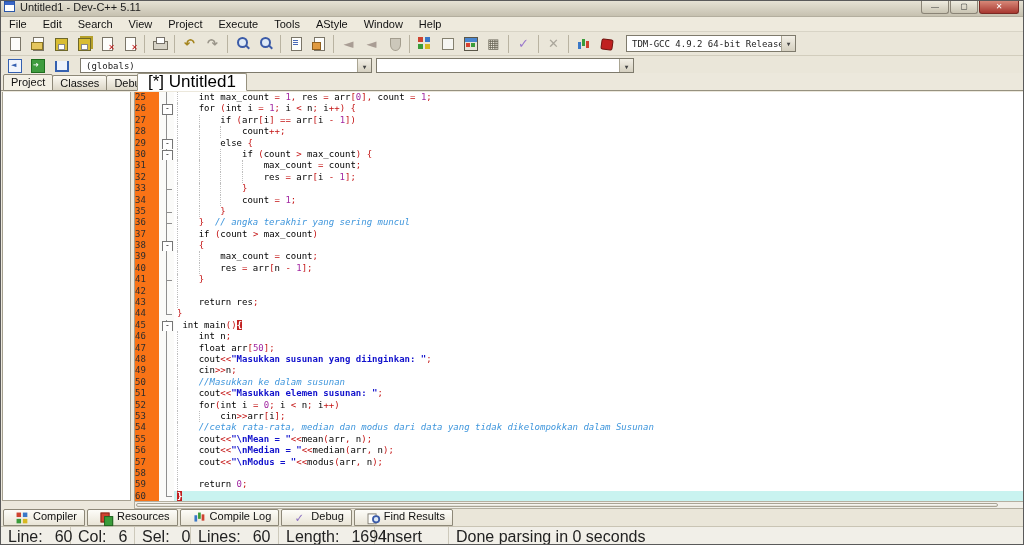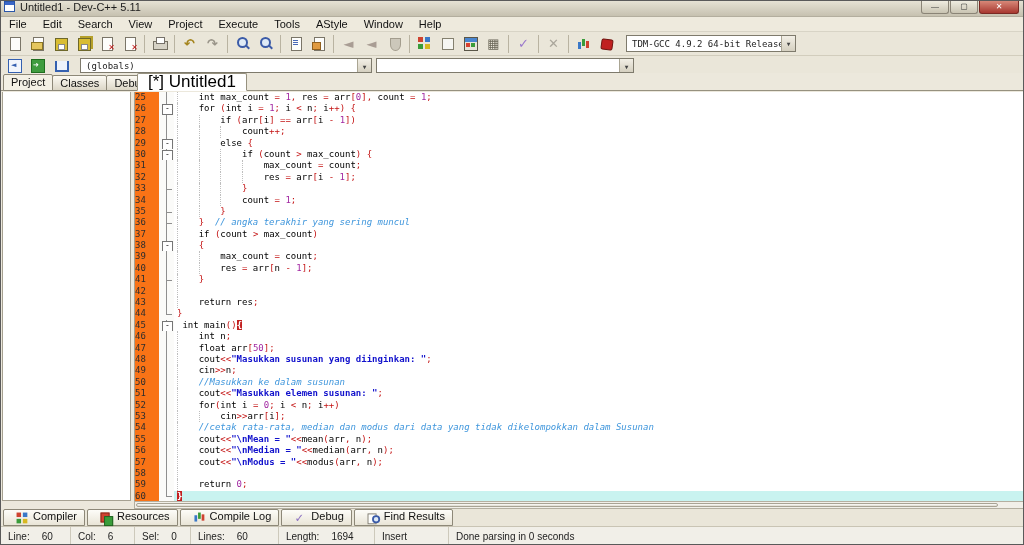--- a/index.html
+++ b/index.html
@@ -90,21 +90,21 @@
   .t{color:#1212cc;font-weight:bold}
   .c{color:#3f96dc;font-style:italic}
   .b{background:#c22020;color:#fff;font-weight:bold}
   
   .hscroll{position:absolute;left:133px;top:500px;width:891px;height:8px;background:#f1efe8;border:1px solid #b4afa0}
   .hthumb{position:absolute;left:1px;top:1px;height:4px;width:97%;background:linear-gradient(#fdfdfa,#dcd8cc);border:1px solid #a8a394;border-radius:2px}
   .btabs{position:absolute;left:0;top:508px;width:100%;height:18px;background:#eae6d9;display:flex;align-items:flex-end;padding-left:2px;border-bottom:1px solid #c9c4b4}
   .btab{display:flex;align-items:flex-start;height:17px;padding:0 7px 0 10px;margin-right:2px;background:linear-gradient(#fdfcf8,#e9e5d7);border:1px solid #8d8878;border-radius:2px 2px 0 0;font-size:11px;color:#111}
   .btab .ico{width:15px;height:15px;margin-right:4px;transform:scale(.9)}
   
-  .status{position:absolute;left:0;top:526px;width:100%;height:19px;background:#f1efe8;display:flex;align-items:center;font-size:10px;color:#222}
+  .status{position:absolute;left:0;top:526px;width:100%;height:19px;background:#f1efe8;display:flex;align-items:center;font-size:16px;color:#222}
   .scell{height:100%;display:flex;align-items:center;padding-left:7px;border-right:1px solid #cdc9bb}
   .scell .val{margin-left:12px}
   .s1{width:70px}.s2{width:64px}.s3{width:56px}.s4{width:88px}.s5{width:96px}.s6{width:74px}.s7{flex:1;border-right:none}
 </style>
 </head>
 <body>
 
 <div class="app">
 
   <div class="titlebar">

